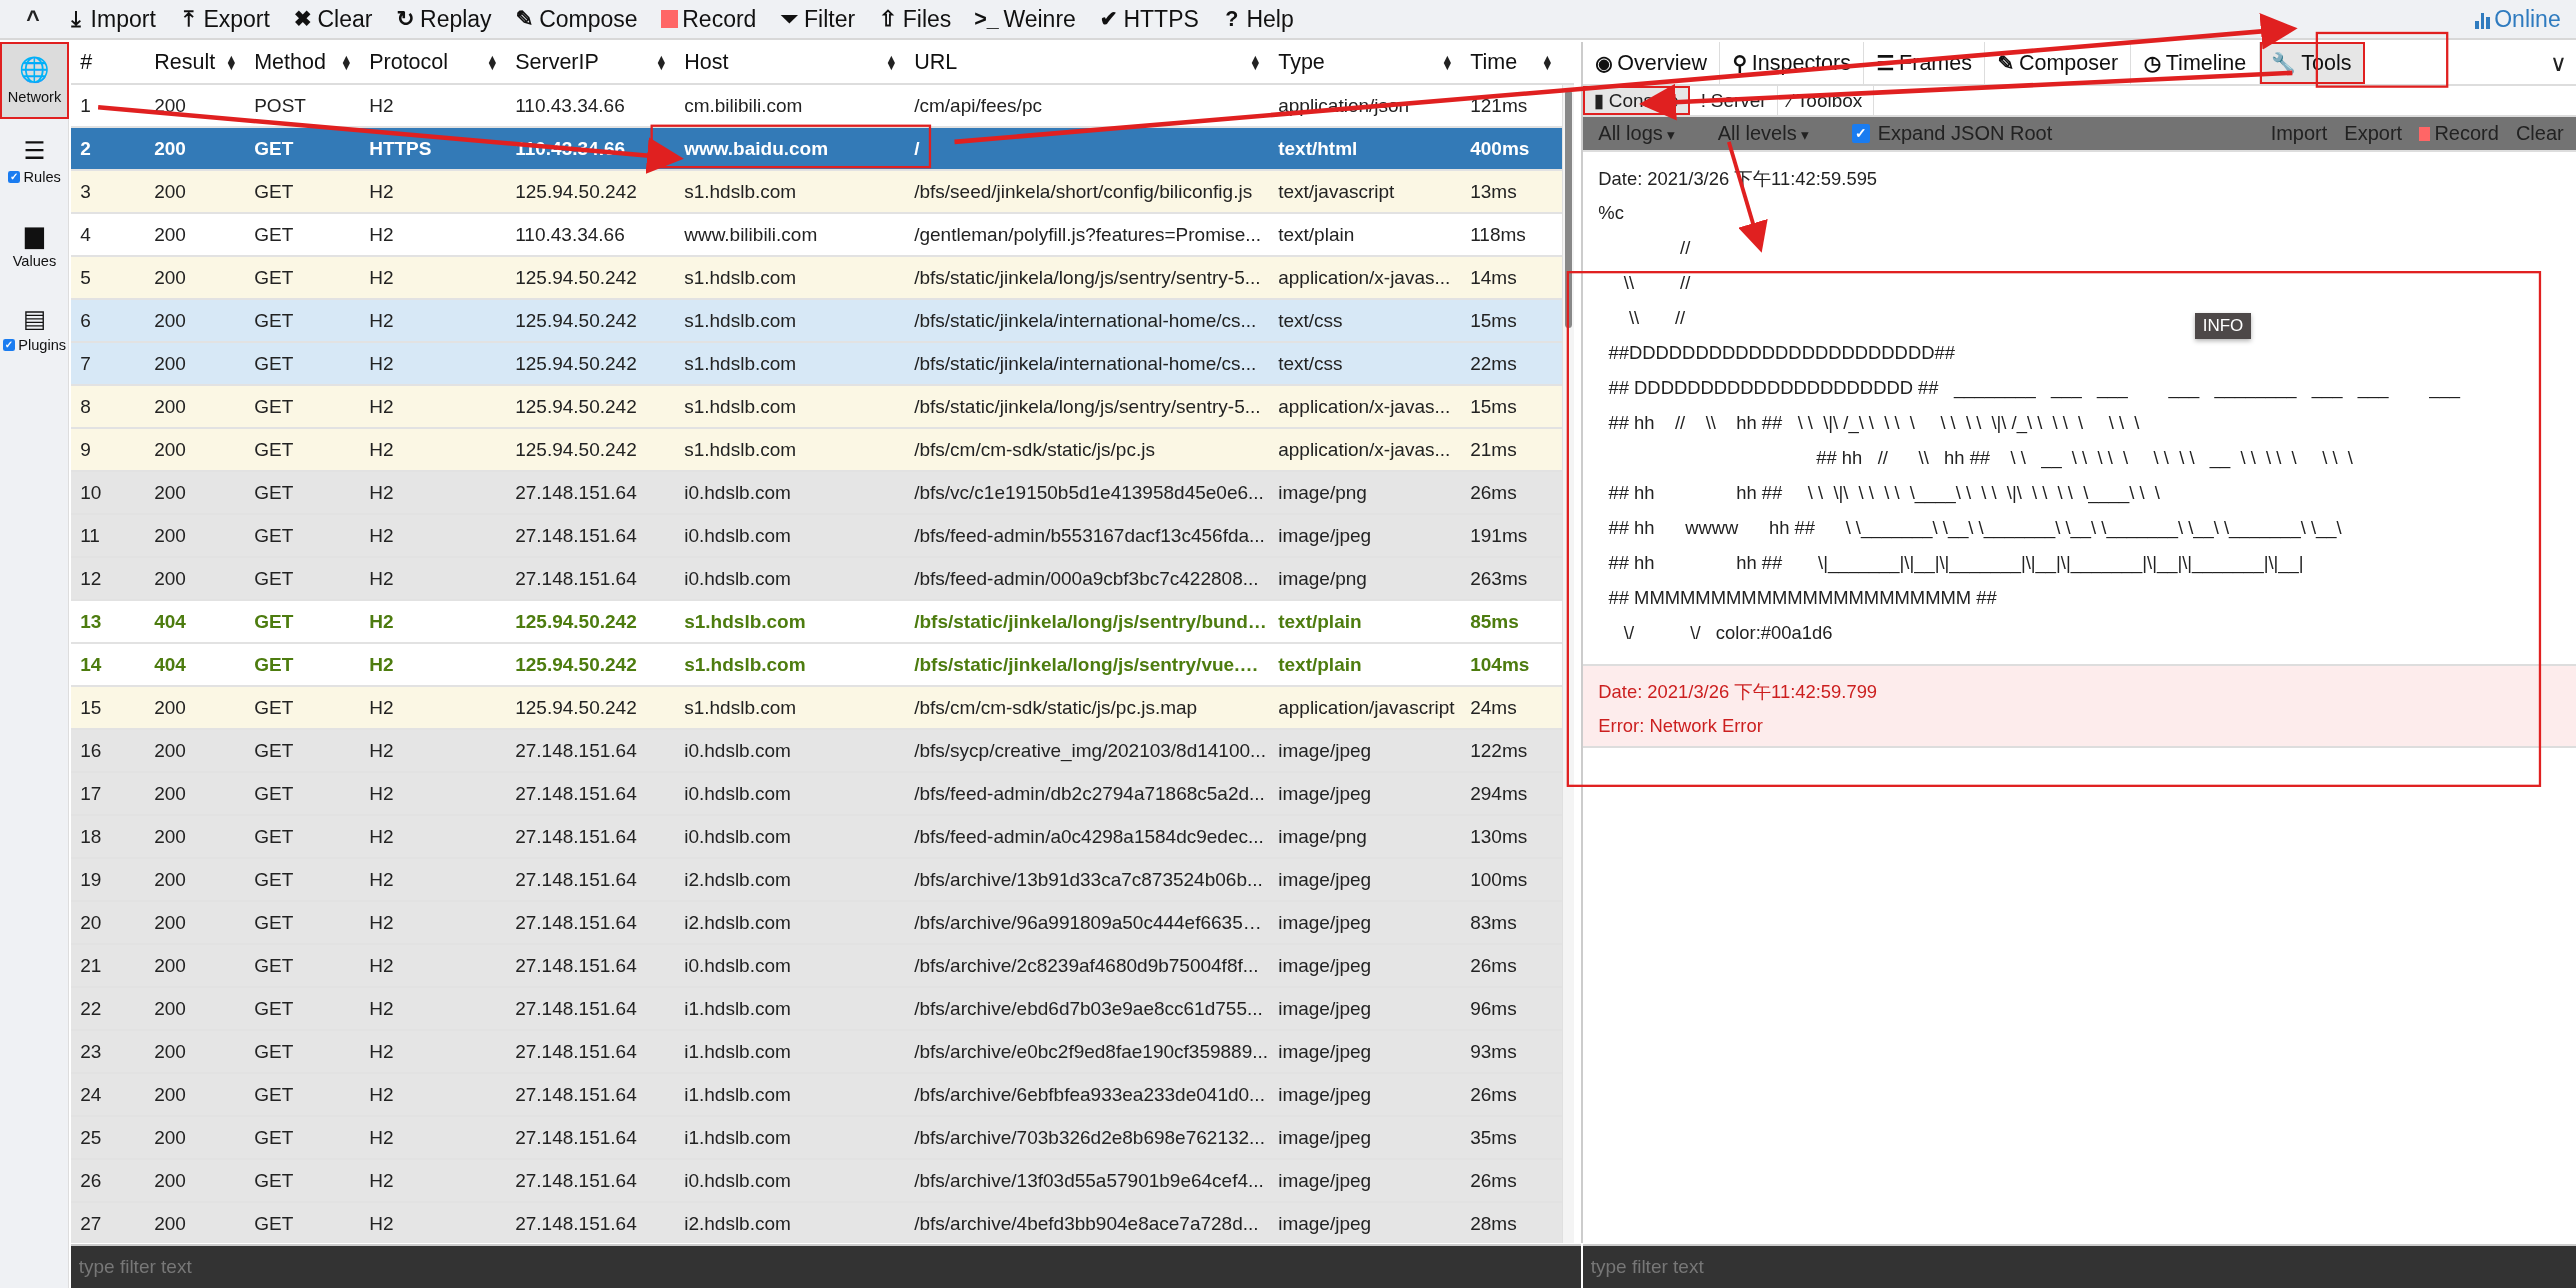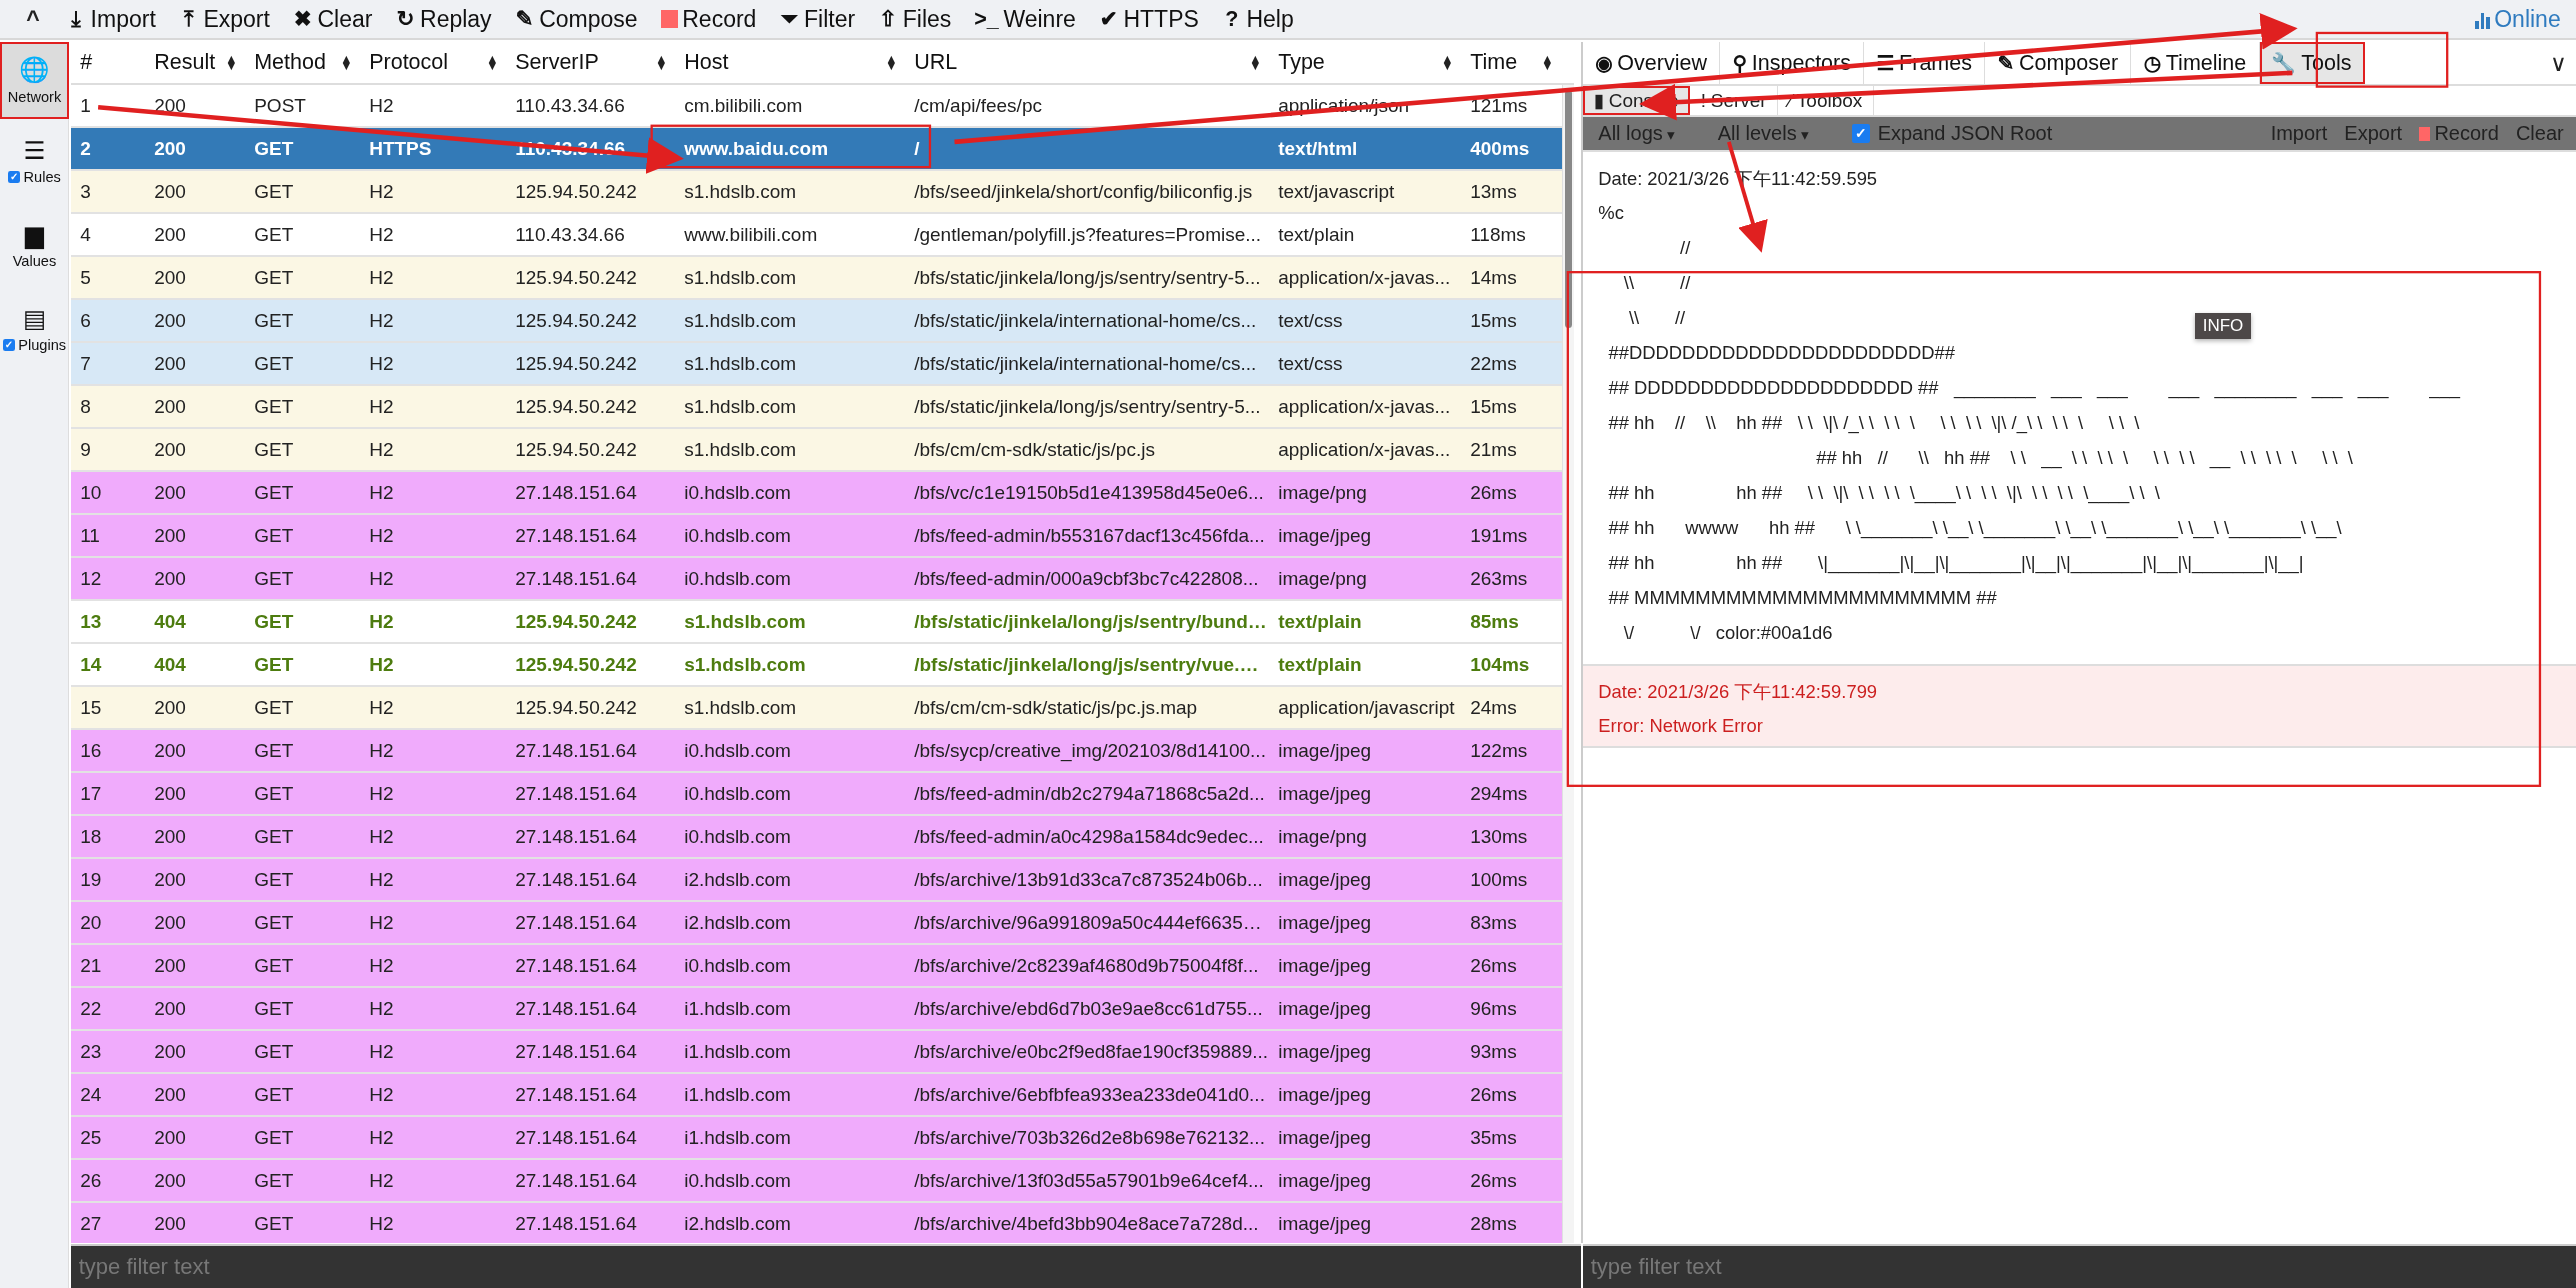--- a/index.html
+++ b/index.html
@@ -28,39 +28,39 @@
   .net { position: absolute; left: 71px; top: 42px; width: 1503px; height: 1201px; overflow: hidden; }
   .thead { height: 43px; display: flex; align-items: center; border-bottom: 2.3px solid #ddd; background: #fff; font-size: 21.5px; }
   .th { display: flex; align-items: center; justify-content: space-between; padding-left: 9.2px; padding-right: 7.7px; height: 43px; color: #111; cursor: pointer; }
   .sort { font-size: 12.3px; line-height: 7px; color: #222; display: inline-flex; flex-direction: column; }
   .tbody { position: relative; }
   .row { height: 43px; display: flex; align-items: center; font-size: 19px; border-bottom: 2.3px solid #e2e2e2; cursor: pointer; white-space: nowrap; }
   .row .td { padding-left: 9.2px; overflow: hidden; text-overflow: ellipsis; }
   .row.white { background: #fff; }
   .row.cream { background: #fbf7e4; }
   .row.blue { background: #d7e8f6; }
-  .row.grey { background: #f0abfc; }
+  .row.grey { background: #e5e5e5; }
   .row.selected { background: #337ab7; color: #fff; font-weight: bold; }
   .row.error { background: #fff; color: #4d7c0f; font-weight: bold; }
   .c-num { width: 74px; }
   .c-res { width: 100px; }
   .c-meth { width: 115px; }
   .c-proto { width: 146px; }
   .c-ip { width: 169px; }
   .c-host { width: 230px; }
   .c-url { width: 364px; }
   .c-type { width: 192px; }
   .c-time { width: 100px; }
   .th.c-num { width: 74px; }
   .scrollbar { position: absolute; right: 0; top: 43px; width: 12.3px; height: 1158px; background: #f4f4f4; border-left: 1.5px solid #e0e0e0; }
   .scrollbar .thumb { position: absolute; left: 2.3px; top: 4.6px; width: 7px; height: 238px; background: #888; border-radius: 3.8px; }
 
   
   .filter { position: absolute; top: 1244px; height: 44px; background: #333; border-top: 2.3px solid #ccc; }
-  .filter input { width: 100%; height: 100%; background: transparent; border: none; color: #ddd; font-family: "Liberation Sans", sans-serif; font-size: 22px; padding-left: 7.7px; outline: none; }
+  .filter input { width: 100%; height: 100%; background: transparent; border: none; color: #ddd; font-family: "Liberation Sans", sans-serif; font-size: 19px; padding-left: 7.7px; outline: none; }
   .filter input::placeholder { color: #777; }
 
   
   .right { position: absolute; left: 1581px; top: 42px; width: 995px; height: 1201px; border-left: 2.3px solid #ccc; background: #fff; }
   .tabs { height: 44px; display: flex; align-items: stretch; border-bottom: 2.3px solid #ddd; background: #fff; }
   .tab { display: flex; align-items: center; gap: 4.6px; padding: 0 12.3px; font-size: 21.5px; color: #111; border-right: 1.5px solid #ddd; cursor: pointer; }
   .tab.active { background: #e6e6e6; outline: 2.3px solid #e02020; outline-offset: -2.3px; }
   .tab .ic { font-size: 20px; font-weight: bold; }
   .tabs .more { margin-left: auto; padding-right: 9.2px; display: flex; align-items: center; font-size: 23px; cursor: pointer; }
   .subtabs { height: 31px; display: flex; border-bottom: 2.3px solid #ddd; }

